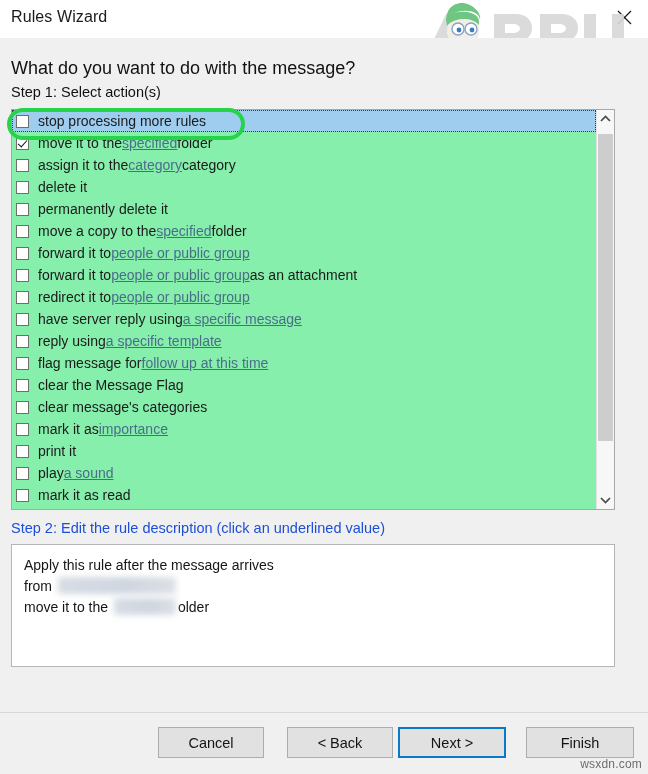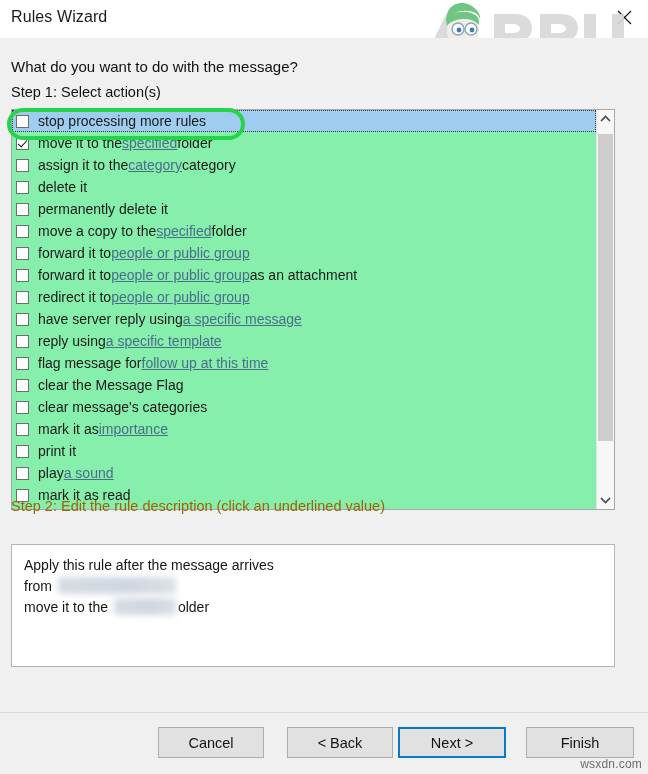--- a/index.html
+++ b/index.html
@@ -64,21 +64,21 @@
     left: 0; top: 38px;
     width: 648px;
     height: 674px;
     background: #f0f0f0;
   }
 
   .prompt-text {
     position: absolute;
     left: 11px;
     top: 20px;
-    font-size: 15px;
+    font-size: 18px;
     color: #111;
     white-space: nowrap;
   }
   .step1-label {
     position: absolute;
     left: 11px;
     top: 46px;
     font-size: 14.5px;
     color: #111;
     white-space: nowrap;
@@ -175,23 +175,23 @@
     top: 24px;
     width: 15px;
     height: 307px;
     background: #cdcdcd;
   }
 
   
   .step2-label {
     position: absolute;
     left: 11px;
-    top: 460px;
+    top: 482px;
     font-size: 14.5px;
-    color: #a16207;
+    color: #1d4ed8;
     white-space: nowrap;
   }
   .desc-box {
     position: absolute;
     left: 11px;
     top: 506px;
     width: 604px;
     height: 123px;
     background: #ffffff;
     border: 1px solid #b5b5b5;

